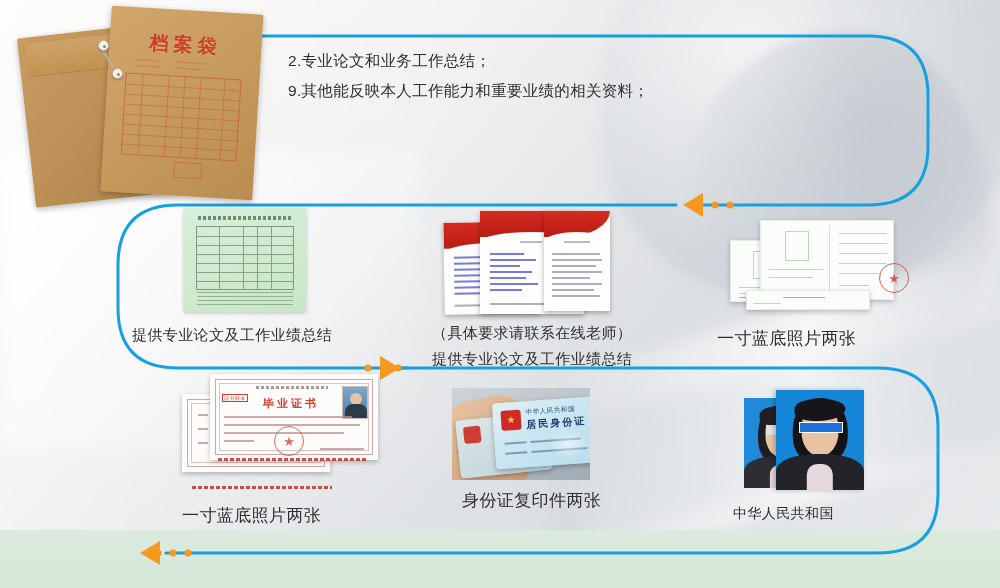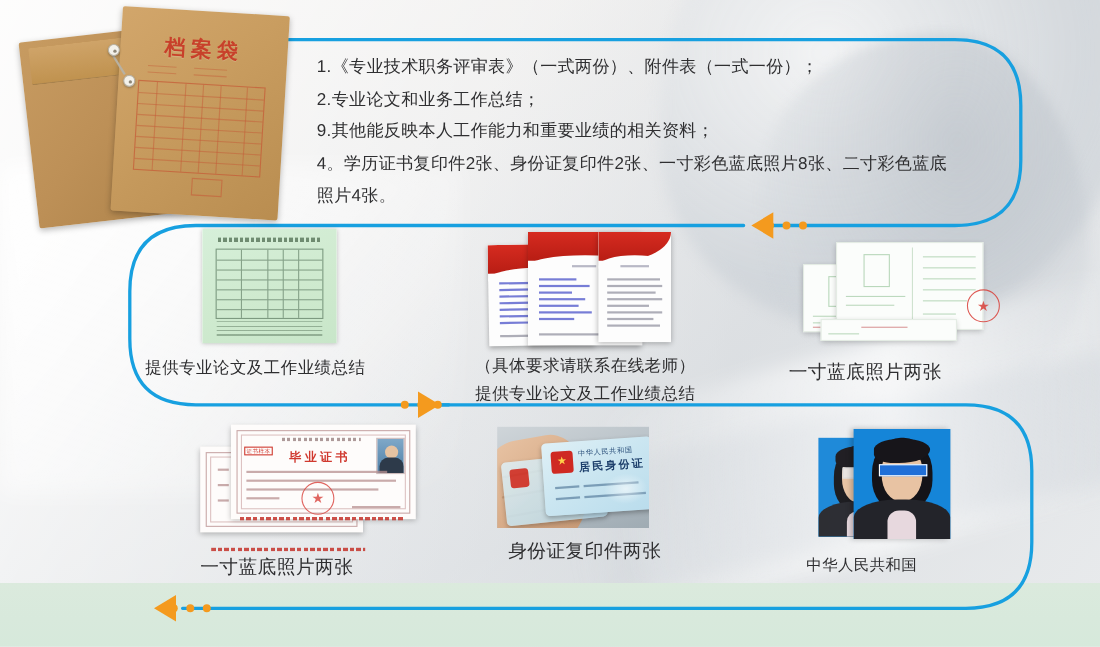--- a/index.html
+++ b/index.html
@@ -188,21 +188,21 @@
   #thumb-cert .rln{ position:absolute; height:1px; background:#d99a9a; }
   #thumb-cert .vdiv{ position:absolute; width:1px; background:#cfe2cf; }
   #cert-stamp{
     position:absolute; left:118px; top:42px; width:30px; height:30px;
     border:1.6px solid #d9403a; border-radius:50%;
     display:flex; align-items:center; justify-content:center;
     color:#d9403a; font-size:13px; line-height:1; opacity:.85;
   }
 
   
-  #thumb-diploma{ left:182px; top:384px; width:230px; height:102px; }
+  #thumb-diploma{ left:182px; top:372px; width:230px; height:102px; }
   #thumb-diploma .sheet{
     position:absolute; background:#fefcfb; box-shadow:0 2px 5px rgba(0,0,0,.26);
   }
   #dip-back{ left:0px;  top:22px; width:148px; height:78px; }
   #dip-front{ left:28px; top:2px; width:168px; height:86px; }
   #thumb-diploma .border{ position:absolute; inset:5px; border:1.5px solid #c9a8a8; }
   #thumb-diploma .border:before{ content:""; position:absolute; inset:3px; border:1px solid #ddc2c2; }
   #dip-title{
     position:absolute; left:38px; top:22px; width:86px; text-align:center;
     color:#d0392f; font-size:11px; font-weight:bold; letter-spacing:3px;
@@ -376,24 +376,22 @@
   <div id="env-str-line"></div>
   <div class="env-string" id="env-str-a">
       <i></i>
     </div>
   <div class="env-string" id="env-str-b">
       <i></i>
     </div>
 </div>
 
 <div id="top-text">
-  <div class="line">1.《专业技术职务评审表》（一式两份）、附件表（一式一份）；</div>
   <div class="line">2.专业论文和业务工作总结；</div>
   <div class="line">9.其他能反映本人工作能力和重要业绩的相关资料；</div>
-  <div class="line wrap">4。学历证书复印件2张、身份证复印件2张、一寸彩色蓝底照片8张、二寸彩色蓝底照片4张。</div>
 </div>
 
 <div class="thumb" id="thumb-form">
   <div class="page">
     <div class="ftitle"></div>
     <div class="ftbl">
       <span class="rw" style="top:9px"></span>
         <span class="rw" style="top:18px"></span>
       <span class="rw" style="top:27px"></span>
         <span class="rw" style="top:36px"></span>

